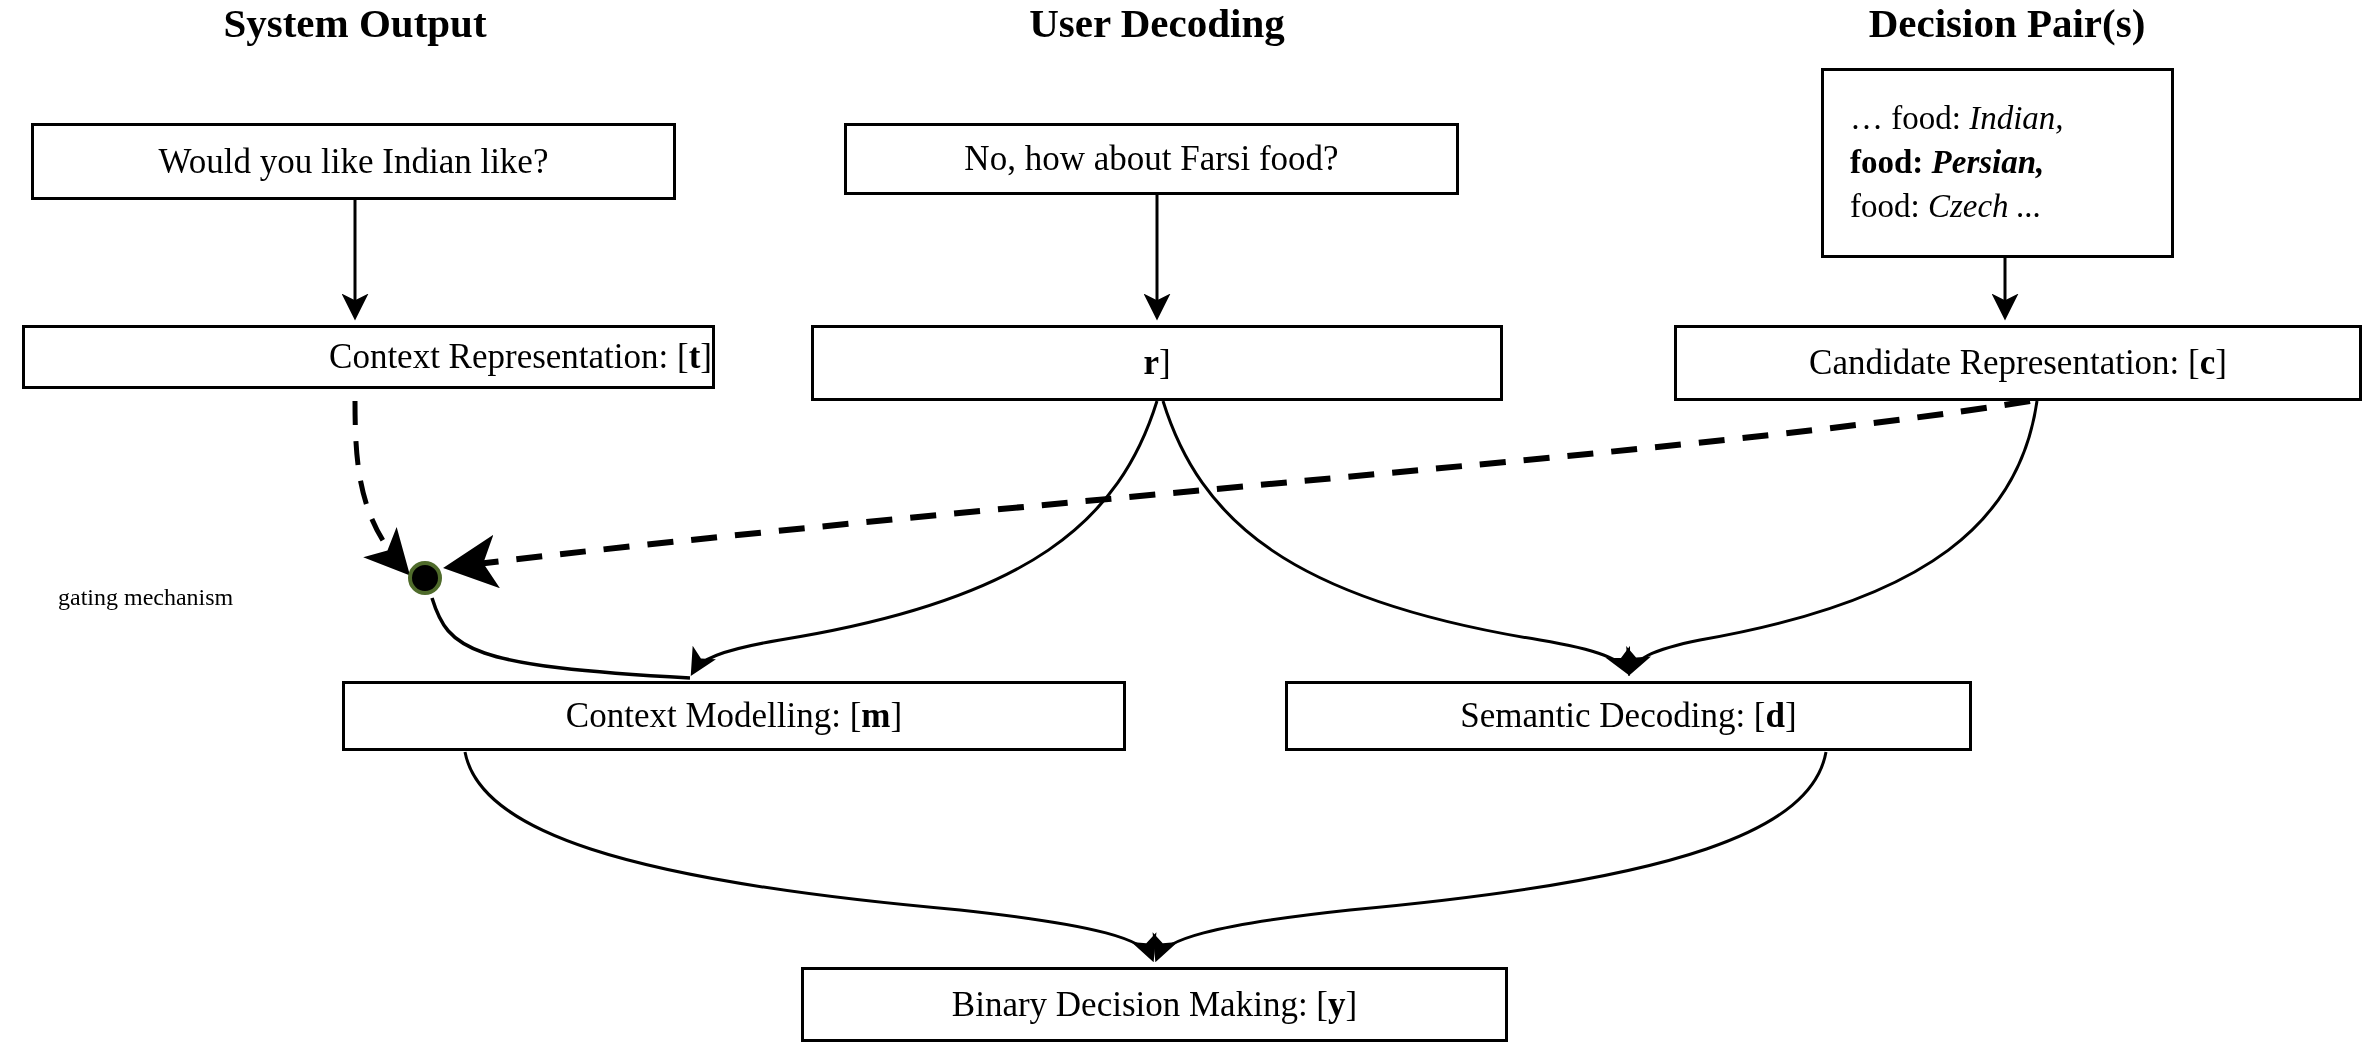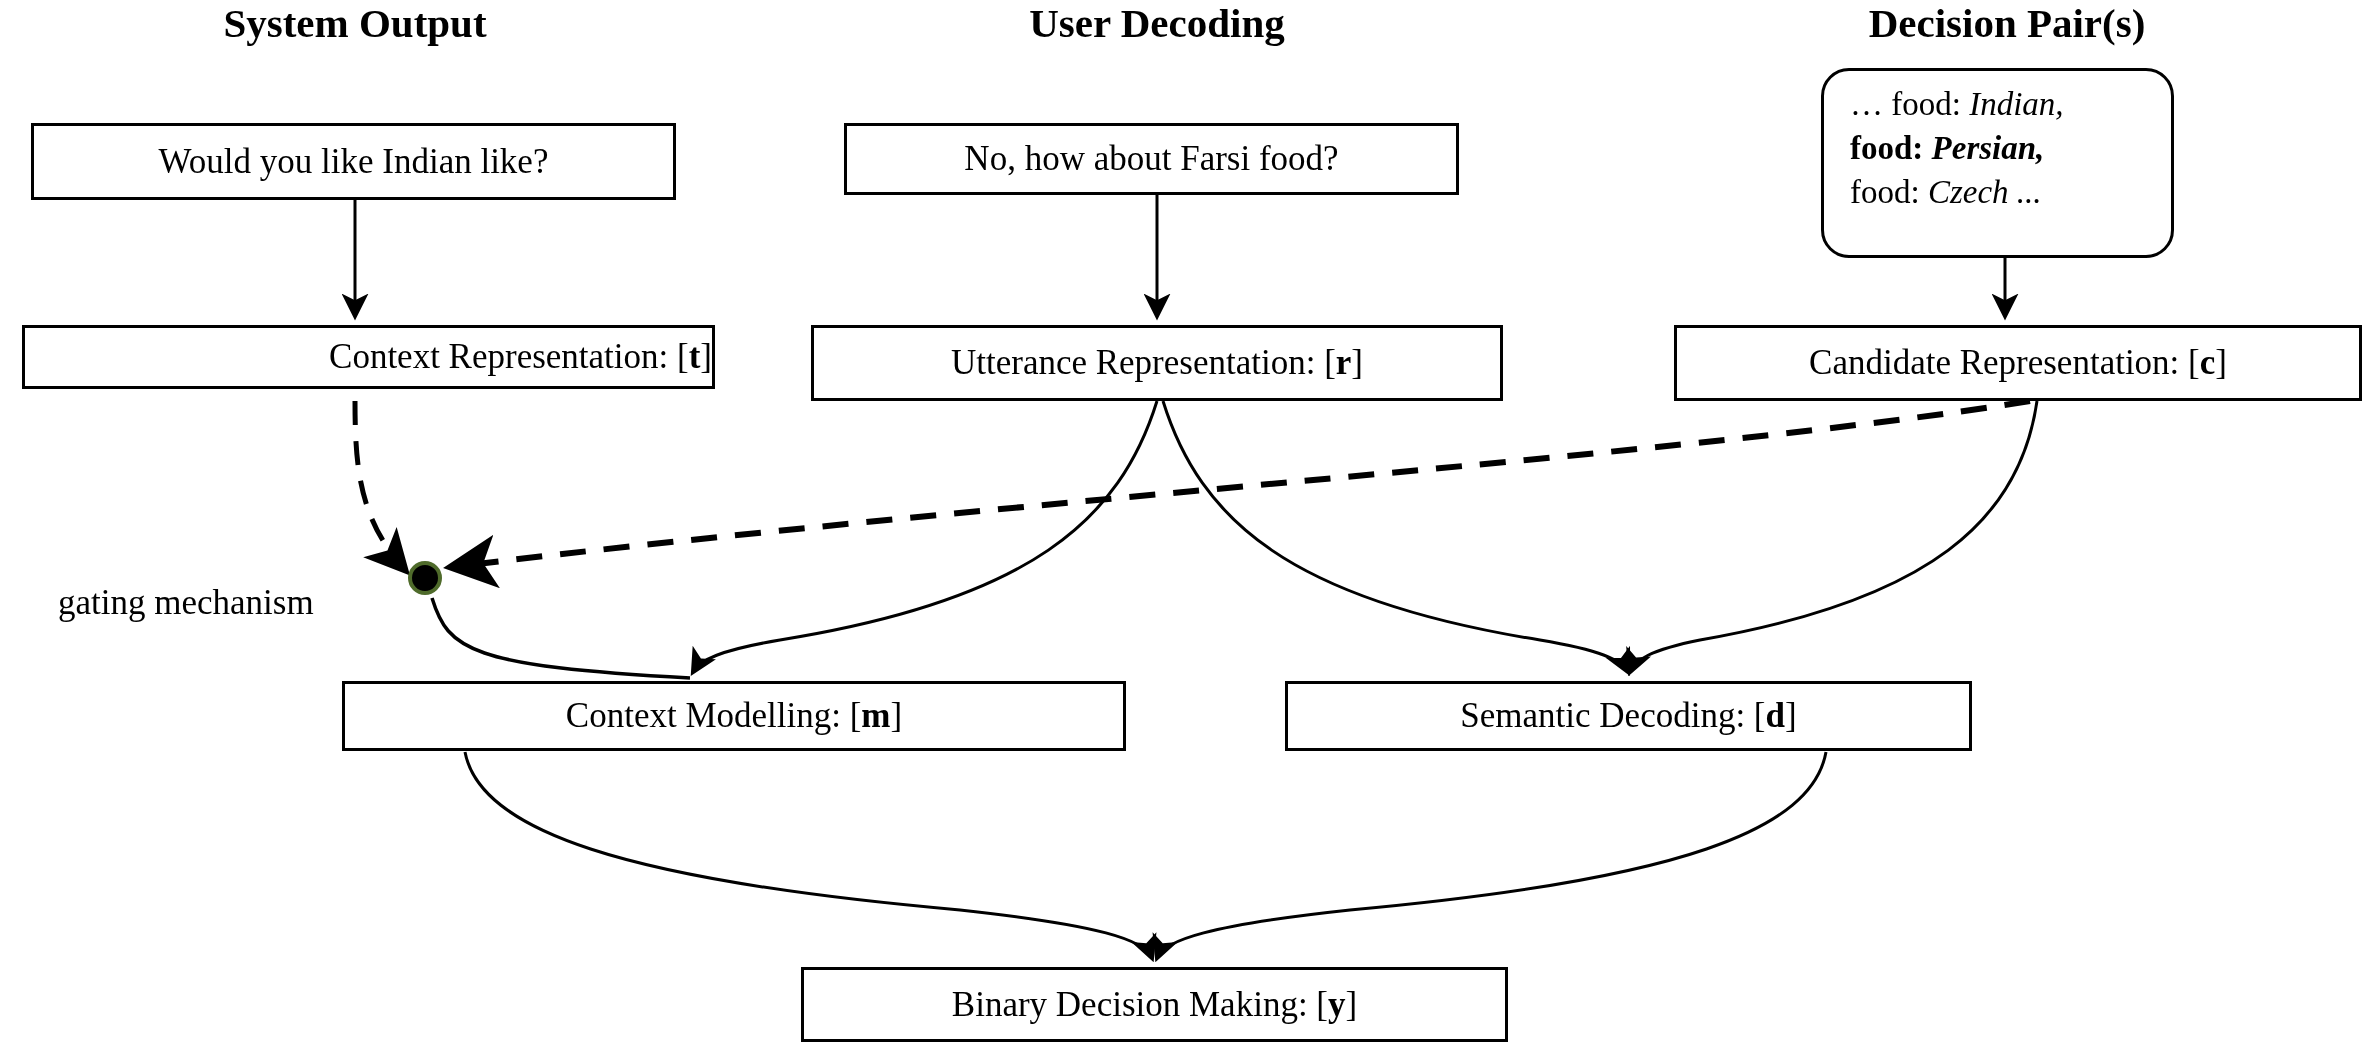--- a/index.html
+++ b/index.html
@@ -50,36 +50,35 @@
     font-size: 35px;
     line-height: 1.18;
     color: #000;
     z-index: 2;
   }
   .node-box .bvar {
     font-weight: bold;
   }
   .cand-box {
     display: block;
-    padding: 12px 26px 12px 26px;
+    padding: 26px 26px 12px 26px;
     text-align: left;
-    border-radius: 28px;
   }
   .cand-line {
     font-size: 33px;
     line-height: 1.33;
     white-space: nowrap;
   }
   .cand-line .lbl-b { font-weight: bold; }
   .cand-line .val-i { font-style: italic; }
   .cand-line .val-bi { font-style: italic; font-weight: bold; }
   .gate-label {
     position: absolute;
     font-family: "Liberation Serif", "DejaVu Serif", serif;
-    font-size: 35px;
+    font-size: 24px;
     line-height: 1;
     white-space: nowrap;
     color: #000;
     z-index: 3;
   }
   .gate-node {
     position: absolute;
     width: 34px;
     height: 34px;
     border-radius: 50%;
@@ -151,21 +150,20 @@
     </div>
   </div>
 
   <div class="node-box" style="left:22px; top:325px; width:693px; height:64px;justify-content:flex-end;">
     <span>Context Representation: [</span>
       <span class="bvar">t</span>
       <span>]</span>
   </div>
 
   <div class="node-box" style="left:811px; top:325px; width:692px; height:76px;">
-    <span>Utterance Representation: [</span>
       <span class="bvar">r</span>
       <span>]</span>
   </div>
 
   <div class="node-box" style="left:1674px; top:325px; width:688px; height:76px;">
     <span>Candidate Representation: [</span>
       <span class="bvar">c</span>
       <span>]</span>
   </div>
 

